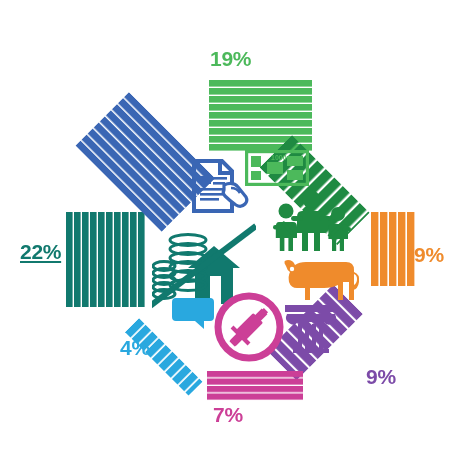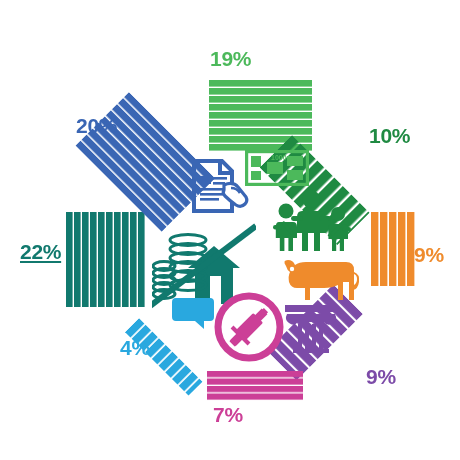--- a/index.html
+++ b/index.html
@@ -116,33 +116,31 @@
         <pattern id="p20" width="122" height="8.6" patternUnits="userSpaceOnUse">
           <rect x="0" y="0" width="122" height="7.1" fill="#3a66b4"></rect>
         </pattern>
       </defs>
       <rect x="0" y="0" width="122" height="76" fill="url(#p20)"></rect>
     </svg>
   </div>
 
   <div class="pct" style="left:210px;top:48px;color:#4cb95b;">19%</div>
 
-  <div class="pct" style="left:369px;top:125px;color:#1f8a42;">10%</div>
 
   <div class="pct" style="left:414px;top:244px;color:#ef8b2c;">9%</div>
 
   <div class="pct" style="left:366px;top:366px;color:#7c4ba8;">9%</div>
 
   <div class="pct" style="left:213px;top:404px;color:#cc3f97;">7%</div>
 
   <div class="pct" style="left:120px;top:337px;color:#29a8df;">4%</div>
 
   <div class="pct" style="left:20px;top:241px;color:#11796e;text-decoration:underline;">22%</div>
 
-  <div class="pct" style="left:76px;top:115px;color:#3a66b4;">20%</div>
 
   <div class="icon" style="left:190px;top:158px;width:62px;height:56px;">
     <svg viewBox="0 0 62 56" width="62" height="56">
       <path d="M4 3 h28 l10 10 v40 h-38 z" fill="none" stroke="#3a66b4" stroke-width="4"></path>
       <path d="M30 3 v12 h12" fill="none" stroke="#3a66b4" stroke-width="4"></path>
       <g fill="#3a66b4">
         <rect x="10" y="18" width="11" height="8"></rect>
         <rect x="23" y="19" width="14" height="2.6"></rect>
         <rect x="23" y="24" width="12" height="2.6"></rect>
         <rect x="10" y="30" width="27" height="2.6"></rect>

